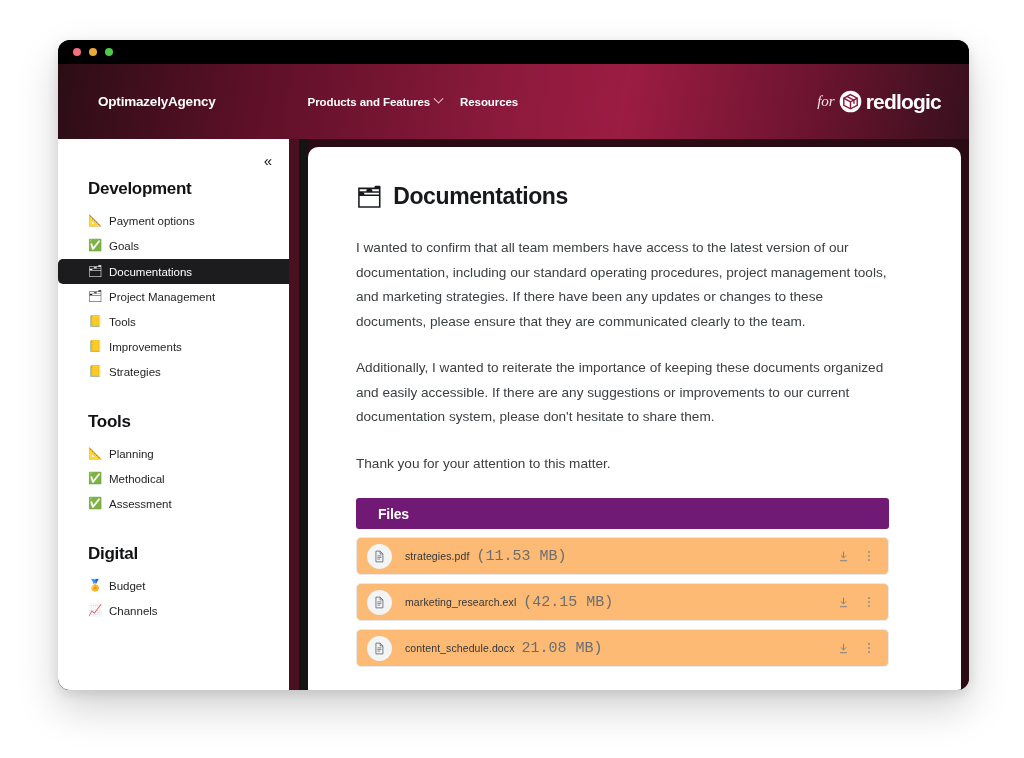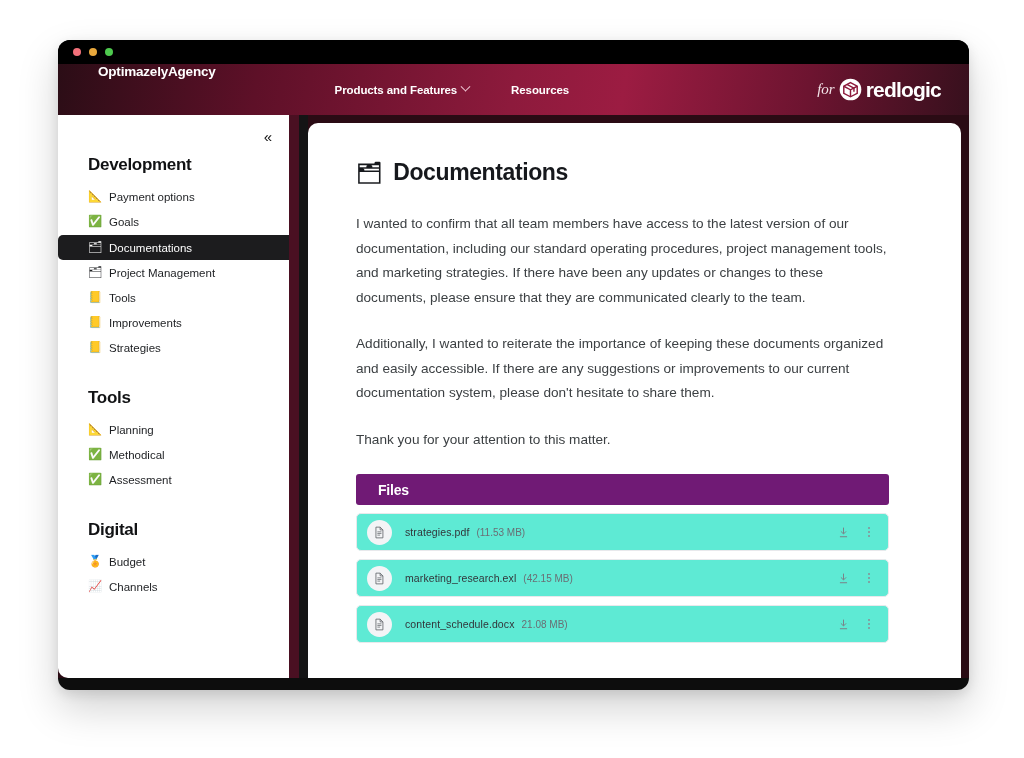--- a/index.html
+++ b/index.html
@@ -34,40 +34,41 @@
     padding-left: 15px;
     gap: 8px;
   }
   .dot { width: 8px; height: 8px; border-radius: 50%; }
   .dot.red { background: #f2707a; }
   .dot.yellow { background: #e9a83c; }
   .dot.green { background: #4ec94e; }
 
   
   .siteheader {
-    height: 51px;
+    height: 75px;
     background: linear-gradient(100deg, #2b0d16 0%, #5e1028 22%, #8d1a3c 50%, #9c1c42 62%, #6d1430 82%, #37101d 100%);
     display: flex;
+    align-items: center;
     position: relative;
     padding: 0 28px 0 40px;
   }
 
   .brand {
     color: #ffffff;
     font-size: 13.5px;
     font-weight: bold;
     letter-spacing: -0.2px;
     white-space: nowrap;
   }
 
   .nav {
     display: flex;
     align-items: center;
-    gap: 42px;
-    margin-left: 119px;
+    gap: 18px;
+    margin-left: 92px;
   }
   .nav-link {
     color: #ffffff;
     font-size: 11.5px;
     font-weight: bold;
     letter-spacing: -0.1px;
     display: flex;
     align-items: center;
     gap: 5px;
     white-space: nowrap;
@@ -223,21 +224,21 @@
     width: 533px;
     letter-spacing: -0.2px;
   }
 
   .file-row {
     width: 533px;
     height: 38px;
     margin-top: 8px;
     border: 1px solid #e8e9ec;
     border-radius: 5px;
-    background: #5eead4;
+    background: #fdba74;
     display: flex;
     align-items: center;
     padding: 0 14px 0 10px;
   }
   .file-ico {
     width: 25px; height: 25px;
     border-radius: 50%;
     background: #f3f4f6;
     display: flex;
     align-items: center;
@@ -245,22 +246,23 @@
     flex: none;
   }
   .file-name {
     margin-left: 13px;
     font-size: 10.5px;
     color: #32353a;
     letter-spacing: 0.1px;
   }
   .file-size {
     margin-left: 7px;
-    font-size: 10px;
+    font-size: 15px;
     color: #6a6e74;
+    font-family: Liberation Mono, monospace;
   }
   .row-actions {
     margin-left: auto;
     display: flex;
     align-items: center;
     gap: 14px;
   }
   .icon-btn { cursor: pointer; display: flex; align-items: center; }
   .kebab {
     display: flex; flex-direction: column; gap: 2px; align-items: center;

